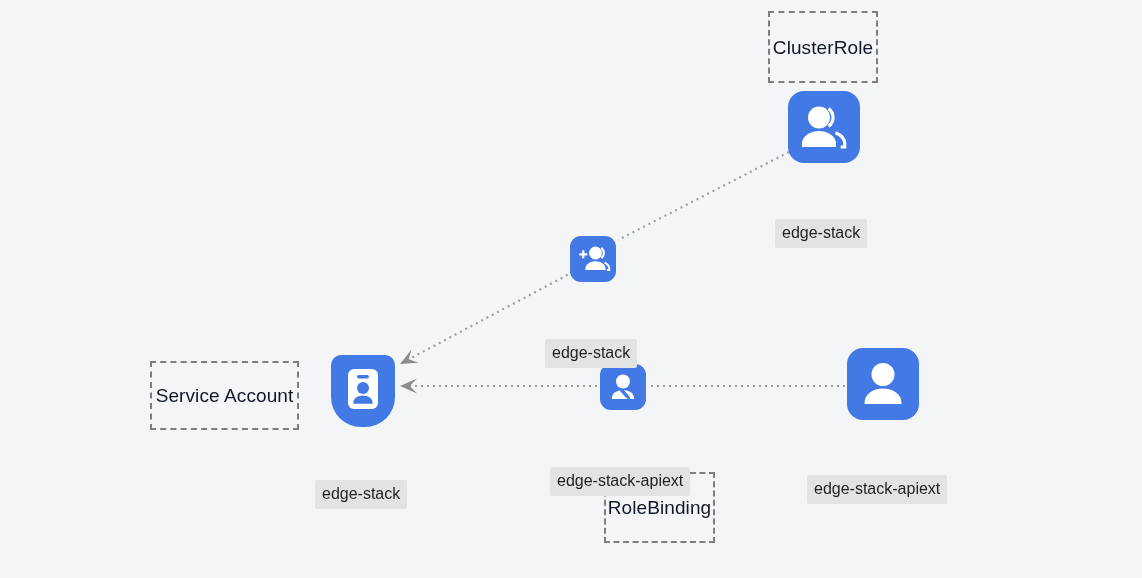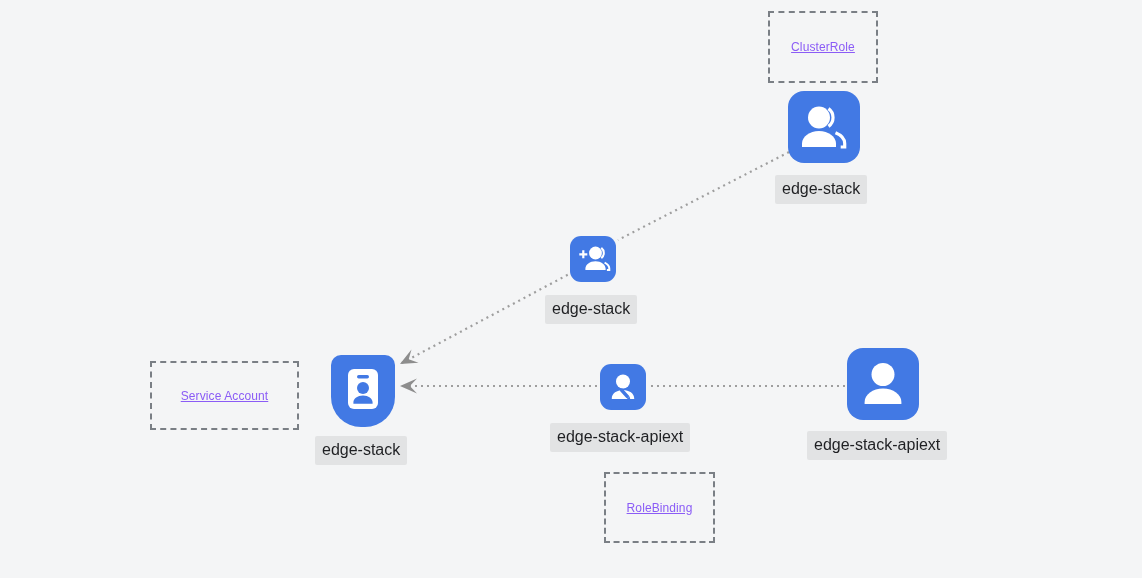--- a/index.html
+++ b/index.html
@@ -35,27 +35,26 @@
   .group-box {
     position: absolute;
     box-sizing: border-box;
     border: 2px dashed #7a7f85;
     display: flex;
     align-items: center;
     justify-content: center;
     background: transparent;
   }
   .group-label {
-    color: #8b5cf6;
-    font-size: 12px;
+    color: #0f172a;
+    font-size: 19px;
     line-height: 1;
     letter-spacing: 0.1px;
     white-space: nowrap;
     font-family: "Liberation Sans", sans-serif;
-    text-decoration: underline;
   }
   .icon-tile {
     position: absolute;
     background: #4279e4;
     display: block;
   }
   .icon-tile.big    { width: 72px; height: 72px; border-radius: 16px; }
   .icon-tile.small  { width: 46px; height: 46px; border-radius: 11px; }
   .icon-tile.medium { width: 46px; height: 46px; border-radius: 11px; }
   
@@ -70,20 +69,21 @@
   .chip {
     position: absolute;
     background: #e2e3e4;
     color: #1f2023;
     font-size: 16px;
     line-height: 1;
     padding: 6px 7px 7px 7px;
     border-radius: 2px;
     white-space: nowrap;
     font-family: "Liberation Sans", sans-serif;
+    margin-top: 44px;
   }
 </style>
 </head>
 <body>
 
 <div id="canvas">
 
   <svg id="edges" viewBox="0 0 1142 578" width="1142" height="578" xmlns="http://www.w3.org/2000/svg">
     <g id="edge-group" stroke="#9e9e9e" stroke-width="2.2" stroke-dasharray="2 4" stroke-linecap="butt" fill="none">
         <line x1="789" y1="152" x2="618" y2="240"></line>

